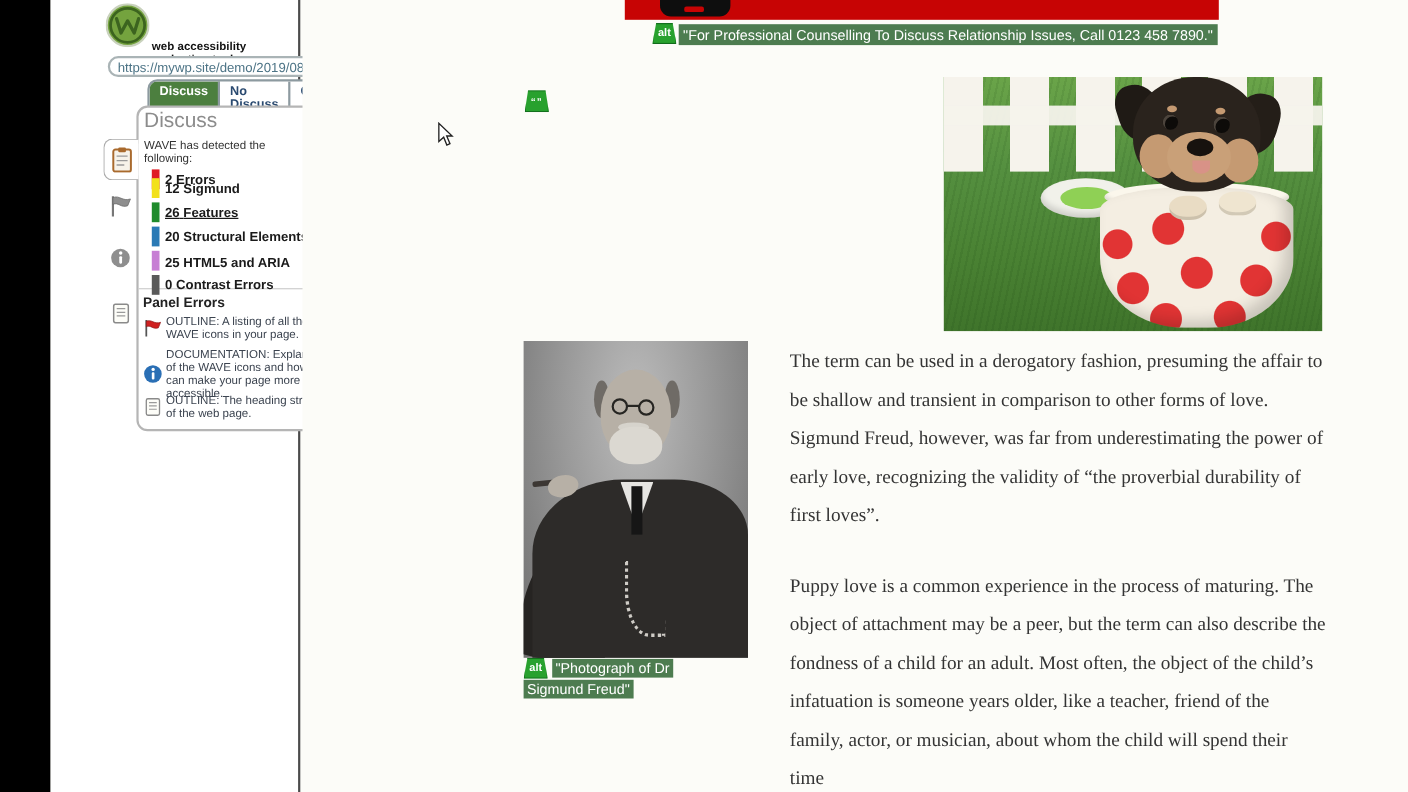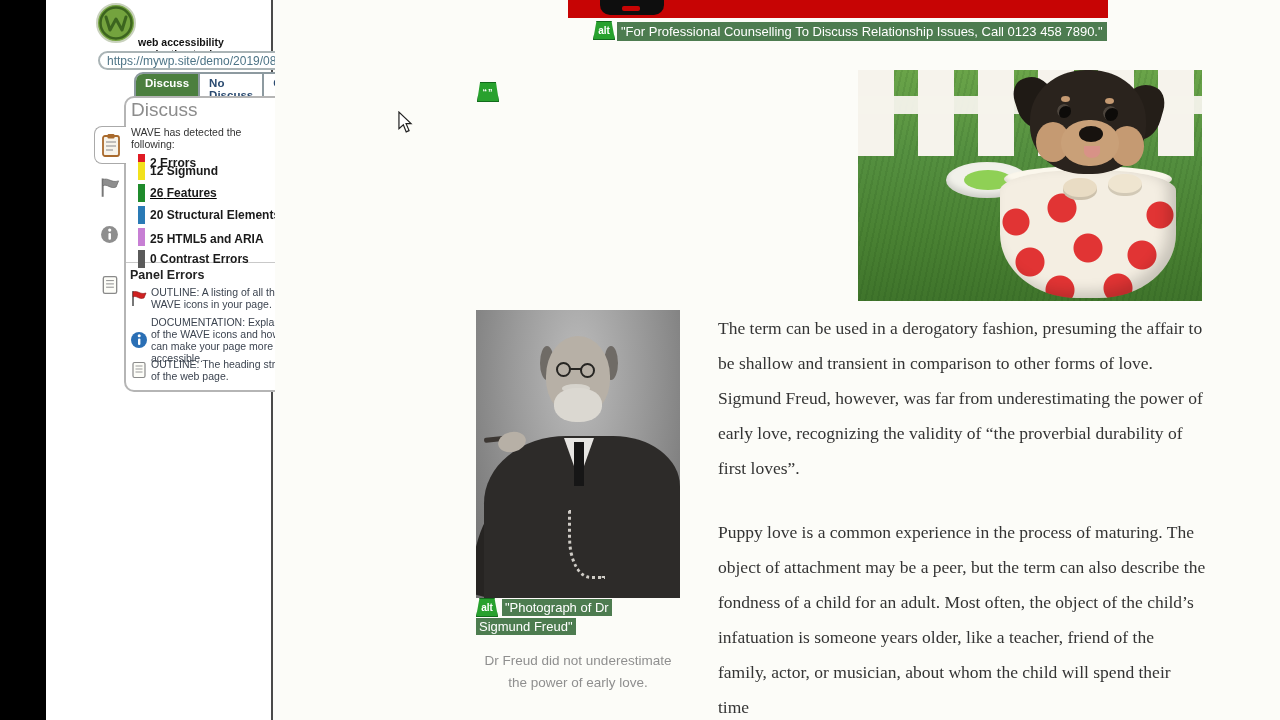--- a/index.html
+++ b/index.html
@@ -309,21 +309,20 @@
     <div id="fr-mustache" class="fr"></div>
     <div id="fr-beard" class="fr"></div>
     <div id="fr-cigar" class="fr"></div>
     <div id="fr-hand" class="fr"></div>
   </div>
 
   <div id="freud-alt-row" class="abs">
     <span class="alt-badge">alt</span>
     <span class="hl">"Photograph of Dr Sigmund Freud"</span>
   </div>
-  <div id="freud-caption" class="abs">Dr Freud did not underestimate the power of early love.</div>
 
   <div id="para2" class="abs article">The term can be used in a derogatory fashion, presuming the affair to be shallow and transient in comparison to other forms of love. Sigmund Freud, however, was far from underestimating the power of early love, recognizing the validity of “the proverbial durability of first loves”.</div>
   <div id="para3" class="abs article">Puppy love is a common experience in the process of maturing. The object of attachment may be a peer, but the term can also describe the fondness of a child for an adult. Most often, the object of the child’s infatuation is someone years older, like a teacher, friend of the family, actor, or musician, about whom the child will spend their time</div>
 
   <svg id="cursor" class="abs" width="16" height="22" viewBox="0 0 13 20">
     <polygon points="1,1 1,16 5,12.5 7.6,19 10.2,17.8 7.5,11.5 12,11.5" fill="#fff" stroke="#222" stroke-width="1.1"></polygon>
   </svg>
 
 </div>
 

